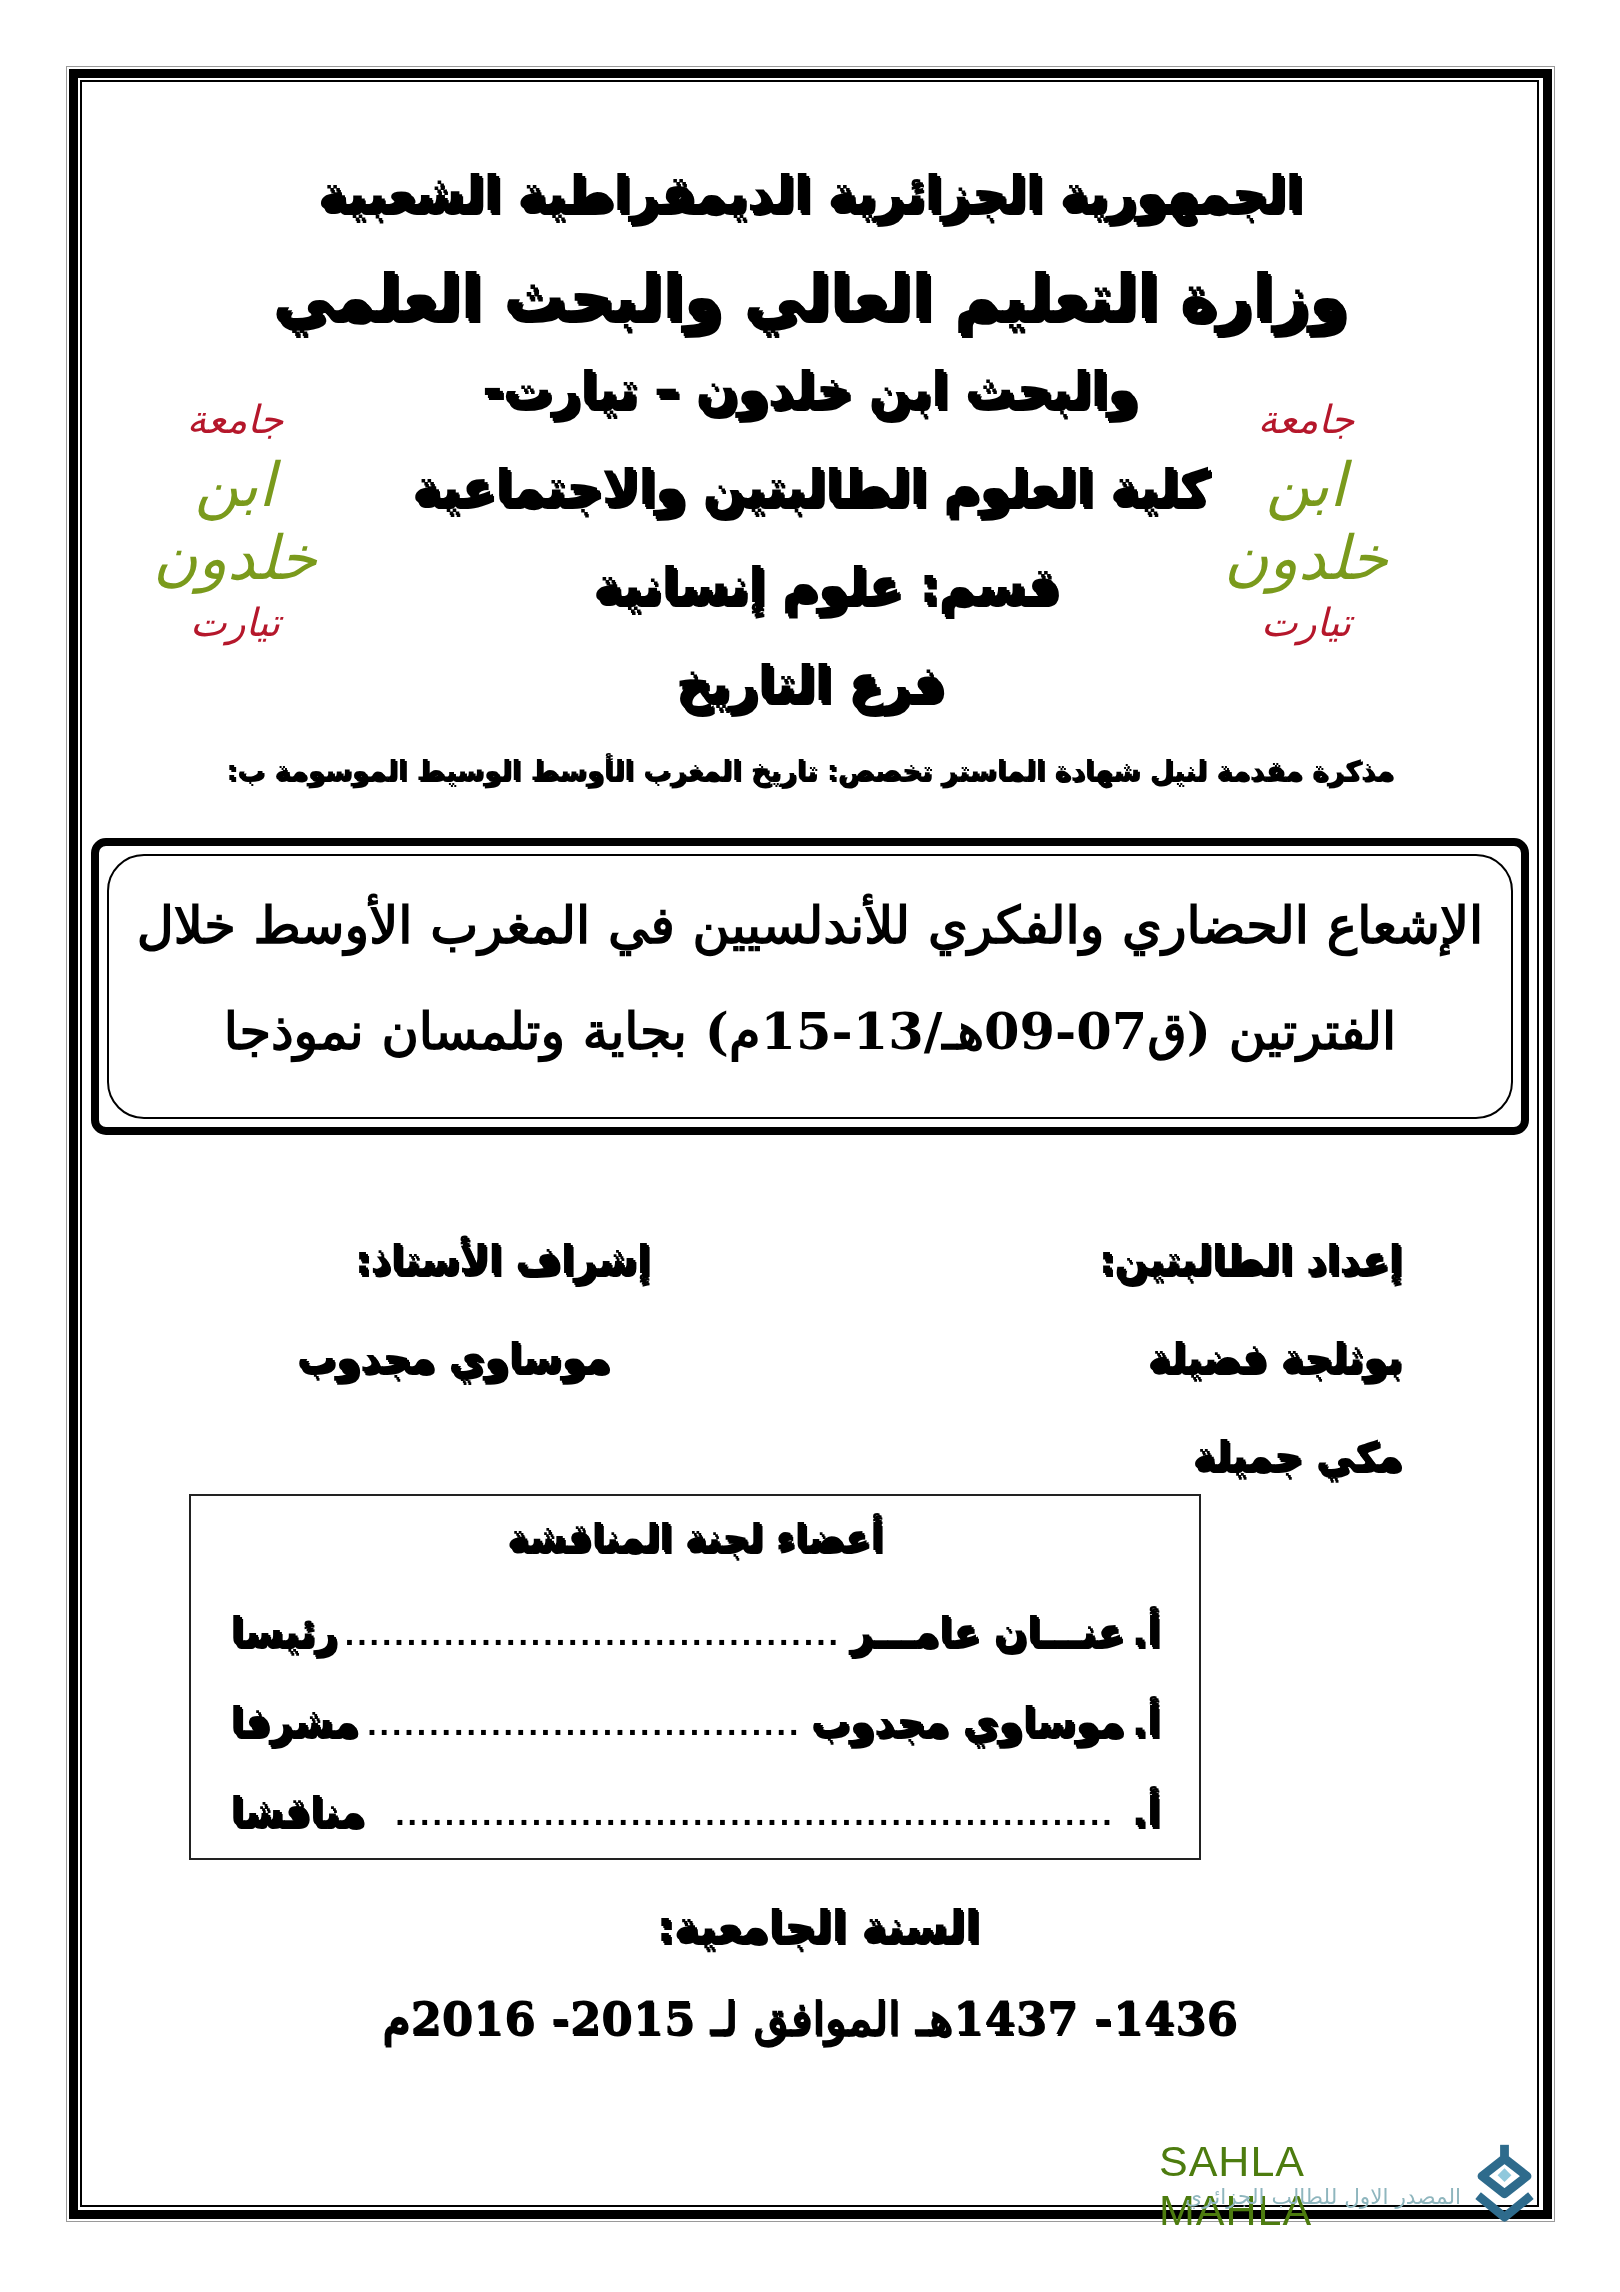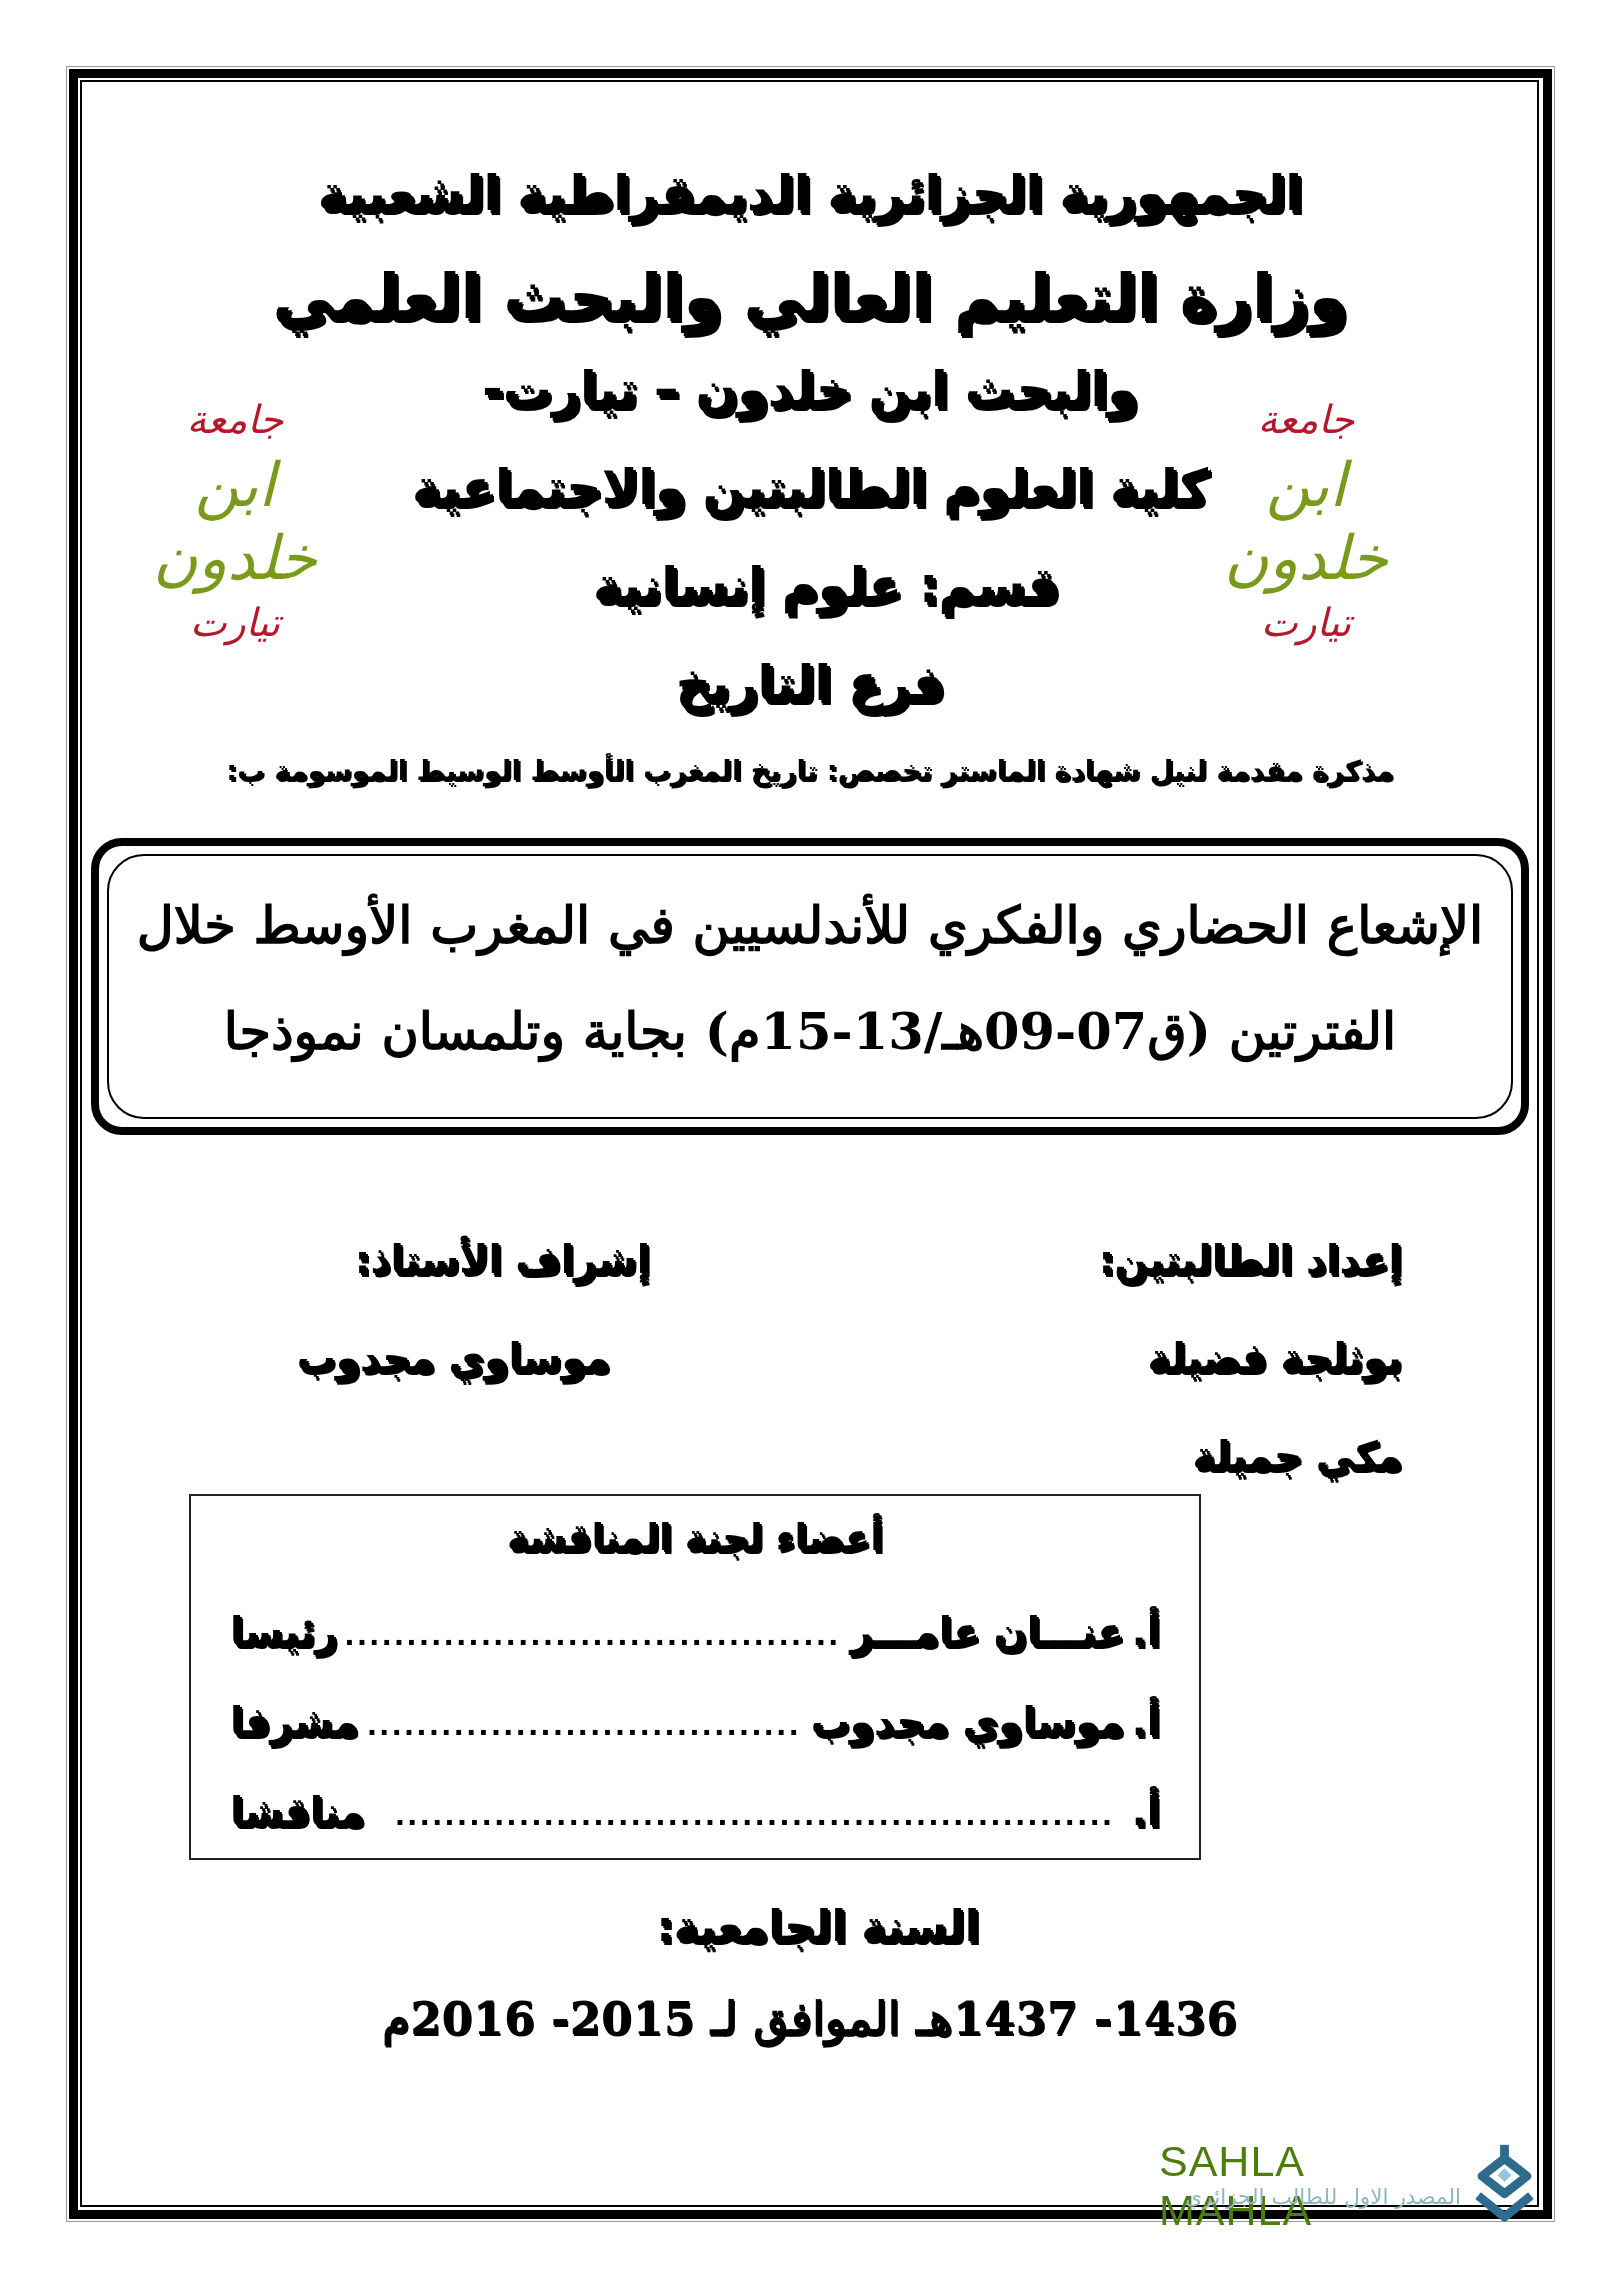--- a/index.html
+++ b/index.html
@@ -18,21 +18,21 @@
   .h-6 { top: 655px; font-size: 49px; }
   .h-7 { top: 755px; font-size: 27.4px; text-shadow: 2px 2px 0 #000; }
 
   .logo { position: absolute; width: 196px; height: 235px; }
   .logo-left { left: 137px; top: 397px; }
   .logo-right { left: 1208px; top: 397px; }
   .logo .top, .logo .bot { display: block; text-align: center; color: #b5172b; font-family: "DejaVu Serif", serif; font-size: 39px; font-style: italic; direction: rtl; }
   .logo .mid { display: block; text-align: center; color: #7a9a1c; font-family: "DejaVu Serif", serif; font-size: 61px; font-style: italic; direction: rtl; line-height: 1.2; margin: 5.9px 0; }
 
   .title-box { position: absolute; left: 91px; top: 838px; width: 1438px; height: 297px; box-sizing: border-box;
-               border: 8.8px solid #000; border-radius: 31px; }
+               border: 8.8px solid #000; border-radius: 15px; }
   .title-box-inner { position: absolute; left: 7.8px; top: 7.8px; right: 7.8px; bottom: 7.8px; border: 2px solid #000; border-radius: 37px; }
   .title-line { position: absolute; left: 0; right: 0; text-align: center; direction: rtl; font-family: "DejaVu Serif", serif; font-weight: bold; font-size: 51px; }
   .title-line-1 { top: 49px; }
   .title-line-2 { top: 155px; }
 
   .col-label { position: absolute; direction: rtl; font-weight: bold; font-size: 39px; text-shadow: 2px 2px 0 #000, 2.9px 3.9px 0 #000; }
   .students-label { right: 218px; top: 1237px; }
   .supervisor-label { right: 970px; top: 1237px; }
   .student-1 { right: 218px; top: 1335px; }
   .student-2 { right: 218px; top: 1433px; }

